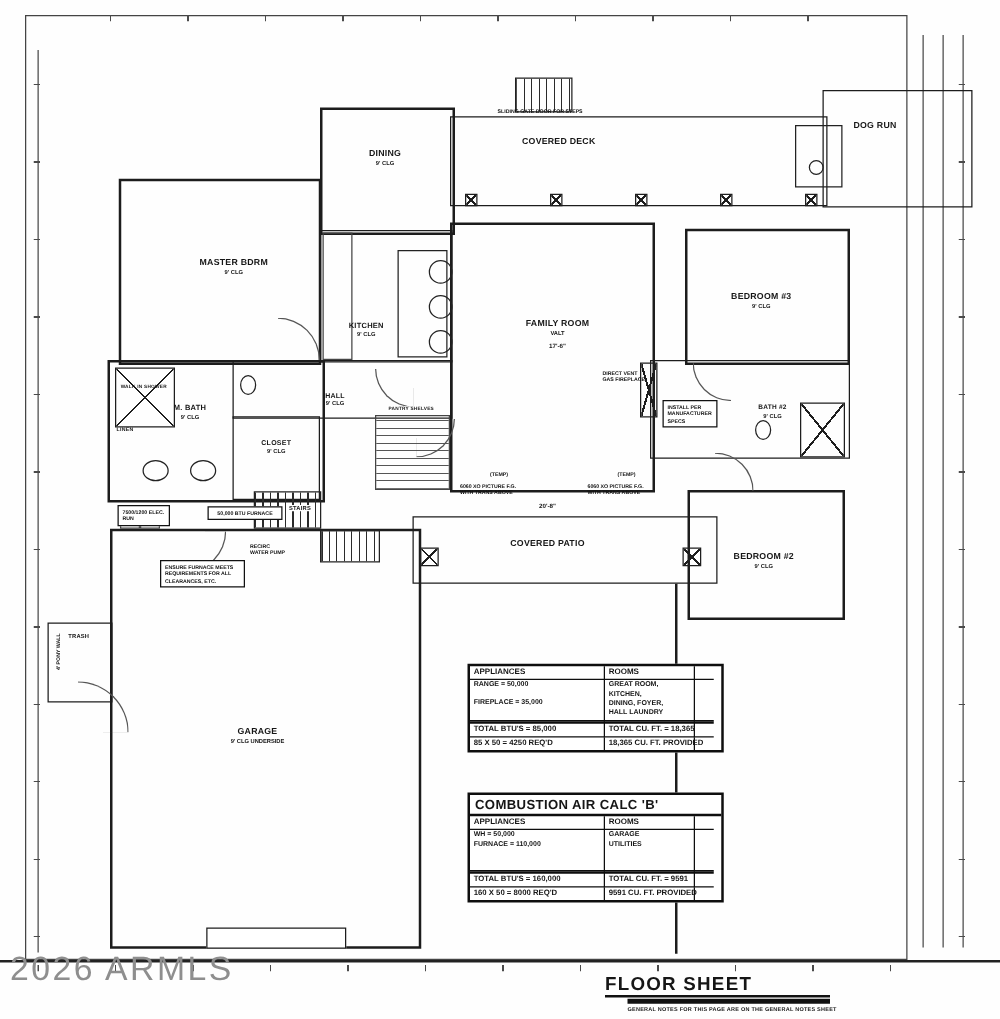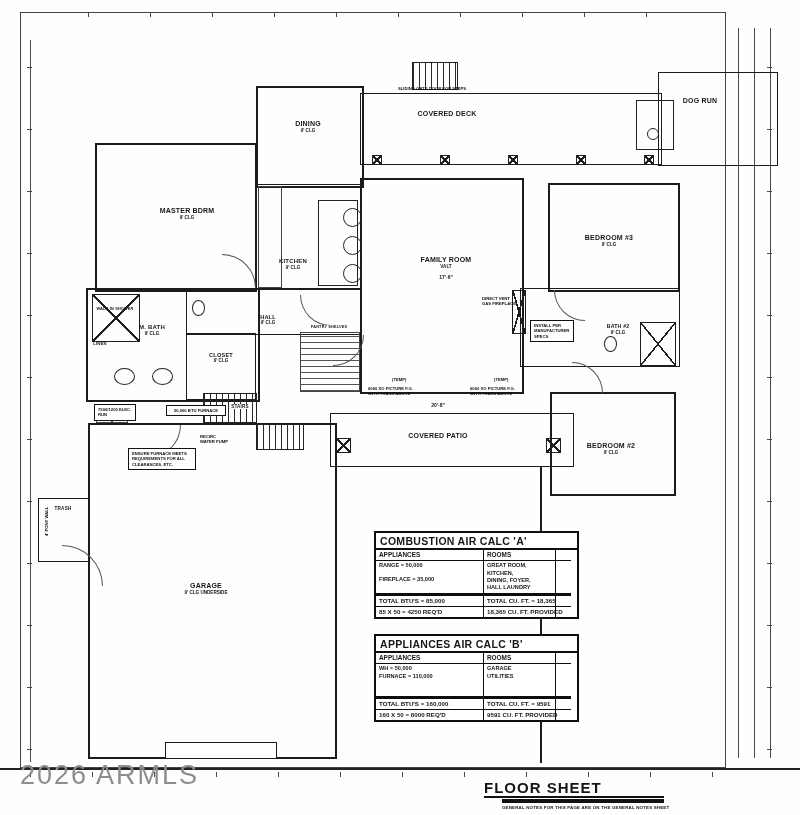--- a/index.html
+++ b/index.html
@@ -193,21 +193,20 @@
   <div class="tinynote boxnote" style="left:94px;top:404px;width:34px;border-width:1px;">7500/1200 ELEC. RUN</div>
   <div class="tinynote" style="left:482px;top:296px;width:34px;">DIRECT VENT GAS FIREPLACE</div>
   <div class="tinynote boxnote" style="left:530px;top:320px;width:36px;border-width:1px;">INSTALL PER MANUFACTURER SPECS</div>
   <div class="tinynote vert" style="left:44px;top:486px;height:50px;">4' PONY WALL</div>
   <div class="tinynote" style="left:368px;top:386px;width:56px;">6060 XO PICTURE F.G. WITH TRANS ABOVE</div>
   <div class="tinynote" style="left:470px;top:386px;width:56px;">6060 XO PICTURE F.G. WITH TRANS ABOVE</div>
   <div class="tinynote" style="left:392px;top:377px;">(TEMP)</div>
   <div class="tinynote" style="left:494px;top:377px;">(TEMP)</div>
 
   <div class="calc" style="left:374px;top:531px;">
-    <div class="ct-title">COMBUSTION AIR CALC 'A'</div>
     <div class="ct-row">
       <div class="ct-cell ct-head">APPLIANCES</div>
       <div class="ct-cell ct-head">ROOMS</div>
       <div class="ct-cell ct-head"></div>
     </div>
     <div class="ct-row">
       <div class="ct-cell ct-body">
         <div>RANGE = 50,000</div>
         <div style="height:6px;"></div>
         <div>FIREPLACE = 35,000</div>
@@ -225,21 +224,21 @@
       <div class="ct-cell"></div>
     </div>
     <div class="ct-row ct-req">
       <div class="ct-cell">85  X 50 =  4250  REQ'D</div>
       <div class="ct-cell" style="white-space:nowrap;">18,365   CU. FT. PROVIDED</div>
       <div class="ct-cell"></div>
     </div>
   </div>
 
   <div class="calc" style="left:374px;top:634px;">
-    <div class="ct-title">APPLIANCES AIR CALC 'B'</div>
+    <div class="ct-title">COMBUSTION AIR CALC 'B'</div>
     <div class="ct-row">
       <div class="ct-cell ct-head">APPLIANCES</div>
       <div class="ct-cell ct-head">ROOMS</div>
       <div class="ct-cell ct-head"></div>
     </div>
     <div class="ct-row">
       <div class="ct-cell ct-body">
         <div>WH = 50,000</div>
         <div>FURNACE = 110,000</div>
       </div>
@@ -259,15 +258,15 @@
       <div class="ct-cell" style="white-space:nowrap;">9591   CU. FT. PROVIDED</div>
       <div class="ct-cell"></div>
     </div>
   </div>
 
   <div class="fp-title" style="left:484px;top:779px;">FLOOR SHEET</div>
   <div class="dline" style="left:484px;top:796px;width:180px;height:1.5px;background:#111;"></div>
   <div class="dline" style="left:502px;top:799px;width:162px;height:4px;background:#111;"></div>
   <div class="fp-note" style="left:502px;top:805px;">GENERAL NOTES FOR THIS PAGE ARE ON THE GENERAL NOTES SHEET</div>
 
-  <div class="watermark" style="left:20px;top:760px;">2026 ARMLS</div>
+  <div class="watermark" style="left:8px;top:760px;">2026 ARMLS</div>
 
 </div>
 
 </body></html>

